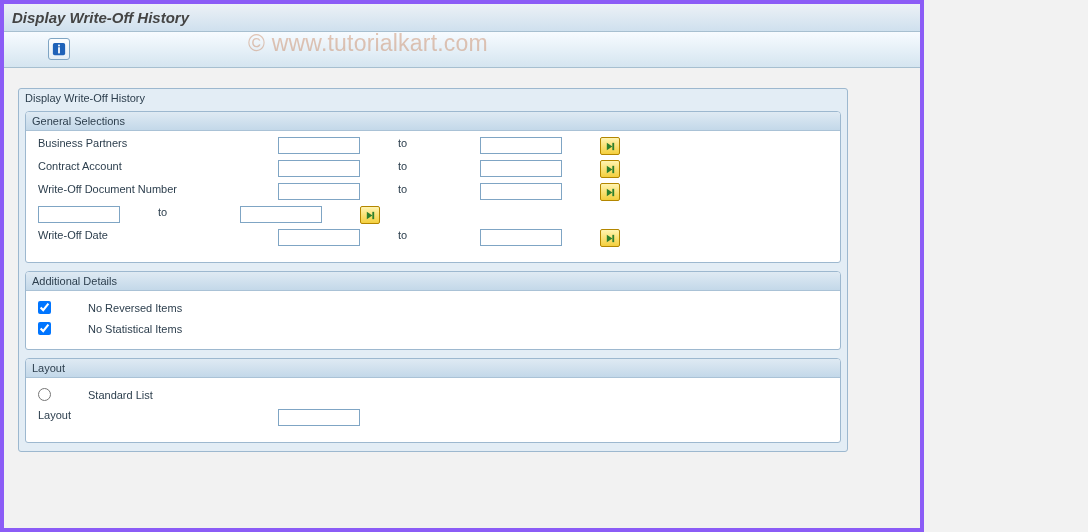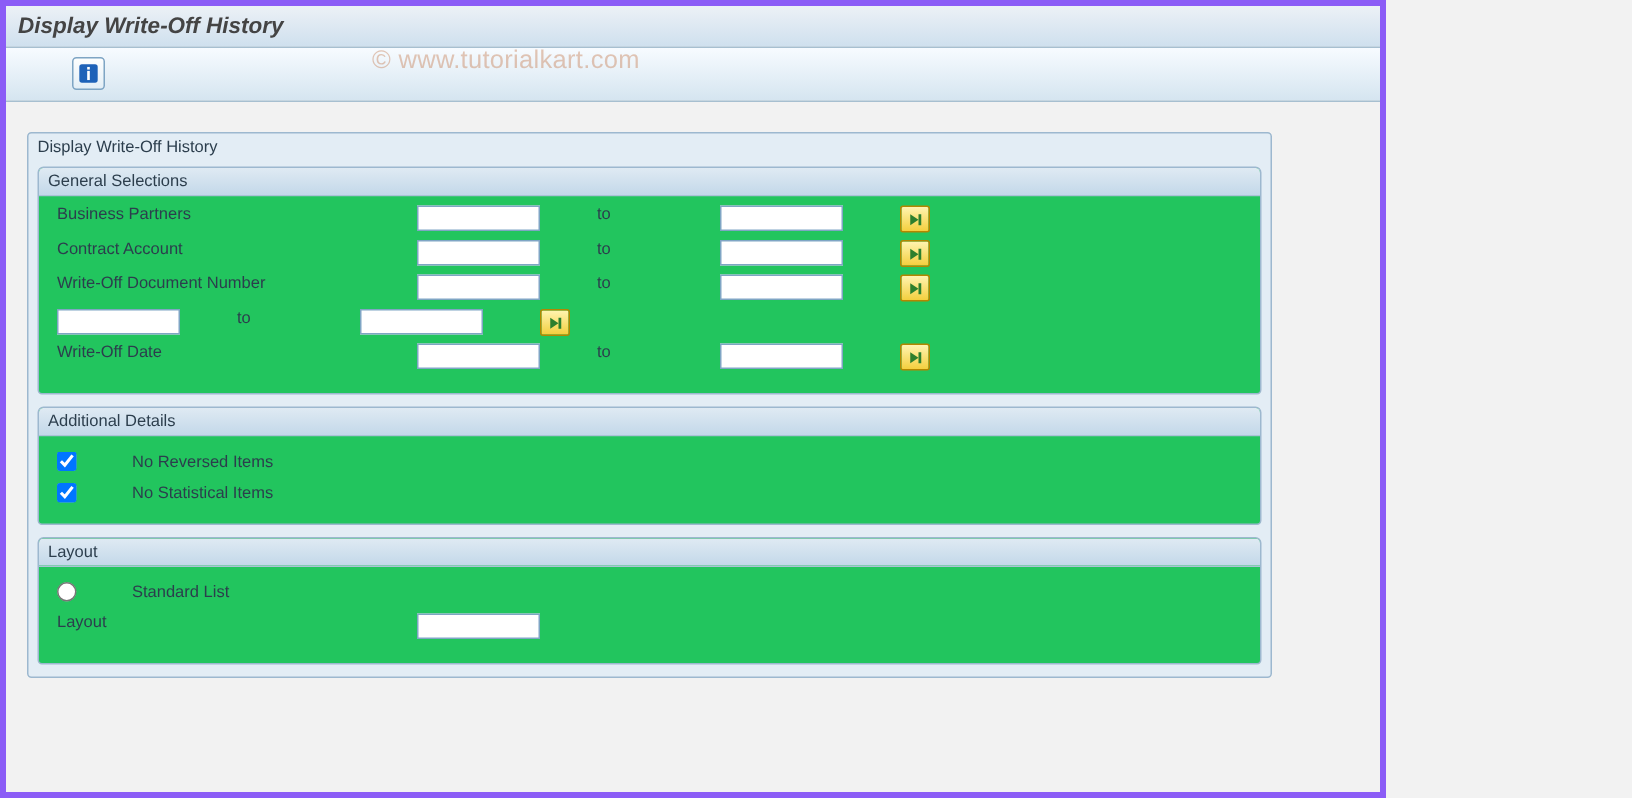--- a/index.html
+++ b/index.html
@@ -44,21 +44,21 @@
     background: linear-gradient(#fdfefe, #e3eef6);
     border-radius: 3px;
     cursor: pointer;
   }
   .tool-btn svg { width: 14px; height: 14px; }
 
   .watermark {
     position: absolute;
     top: 26px;
     left: 244px;
-    font-size: 17px;
+    font-size: 23px;
     color: rgba(200,130,90,0.45);
     font-family: "Segoe UI", Arial, sans-serif;
     pointer-events: none;
     letter-spacing: 0.2px;
   }
 
   .content {
     padding: 20px 14px 10px 14px;
   }
 
@@ -72,21 +72,21 @@
   .group-title {
     padding: 3px 6px 3px 6px;
     font-size: 11px;
     color: #2c3e4d;
     border-bottom: 1px solid transparent;
   }
   .inner-group {
     border: 1px solid #9db8cf;
     border-radius: 4px 4px 3px 3px;
     margin: 3px 6px 8px 6px;
-    background: #22c55e;
+    background: #ffffff;
   }
   .inner-group .group-title {
     background: linear-gradient(#dfeaf3,#c3d8e9);
     border-bottom: 1px solid #aac2d6;
     border-radius: 3px 3px 0 0;
   }
   .inner-body {
     padding: 6px 10px 10px 12px;
   }
 

